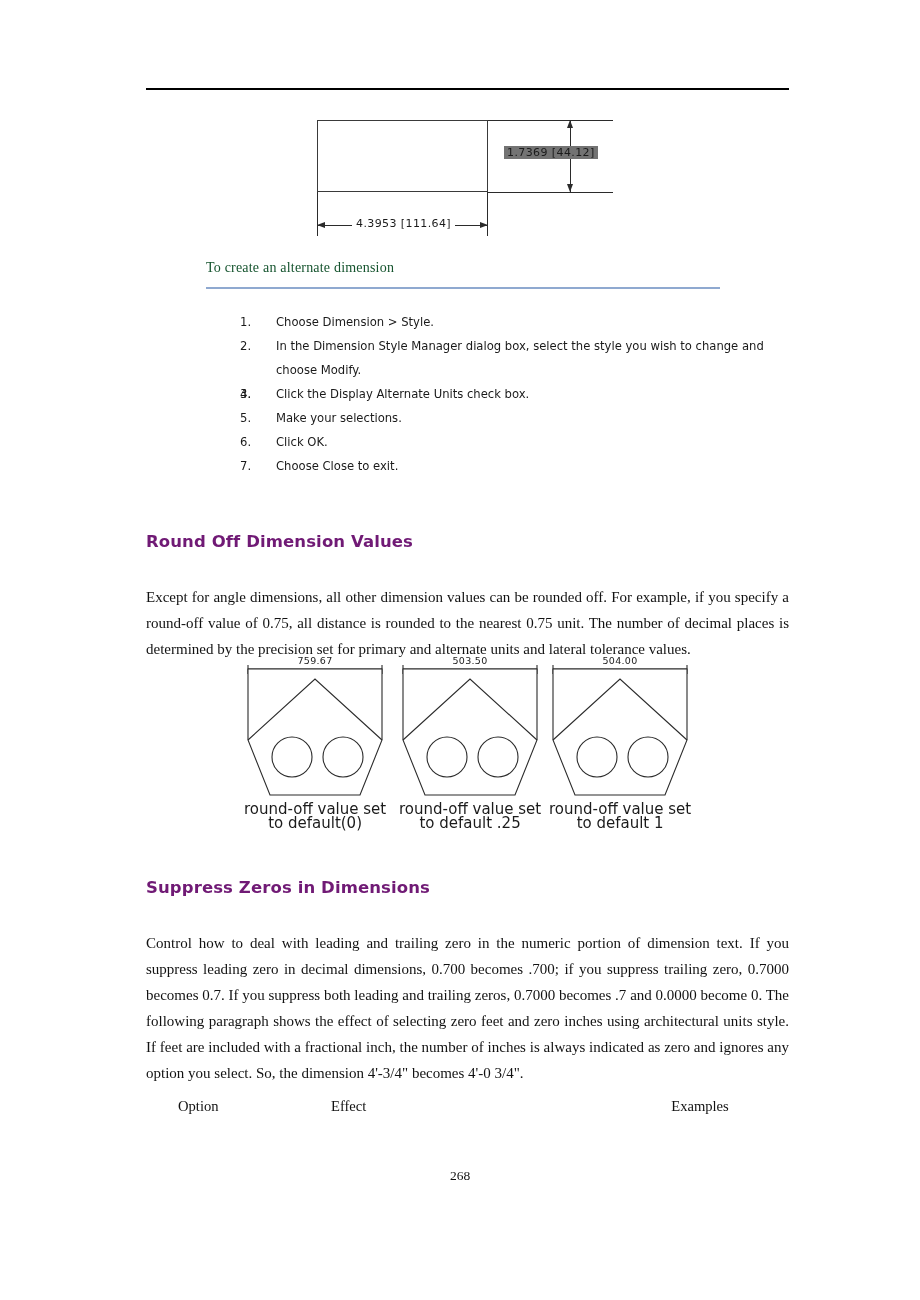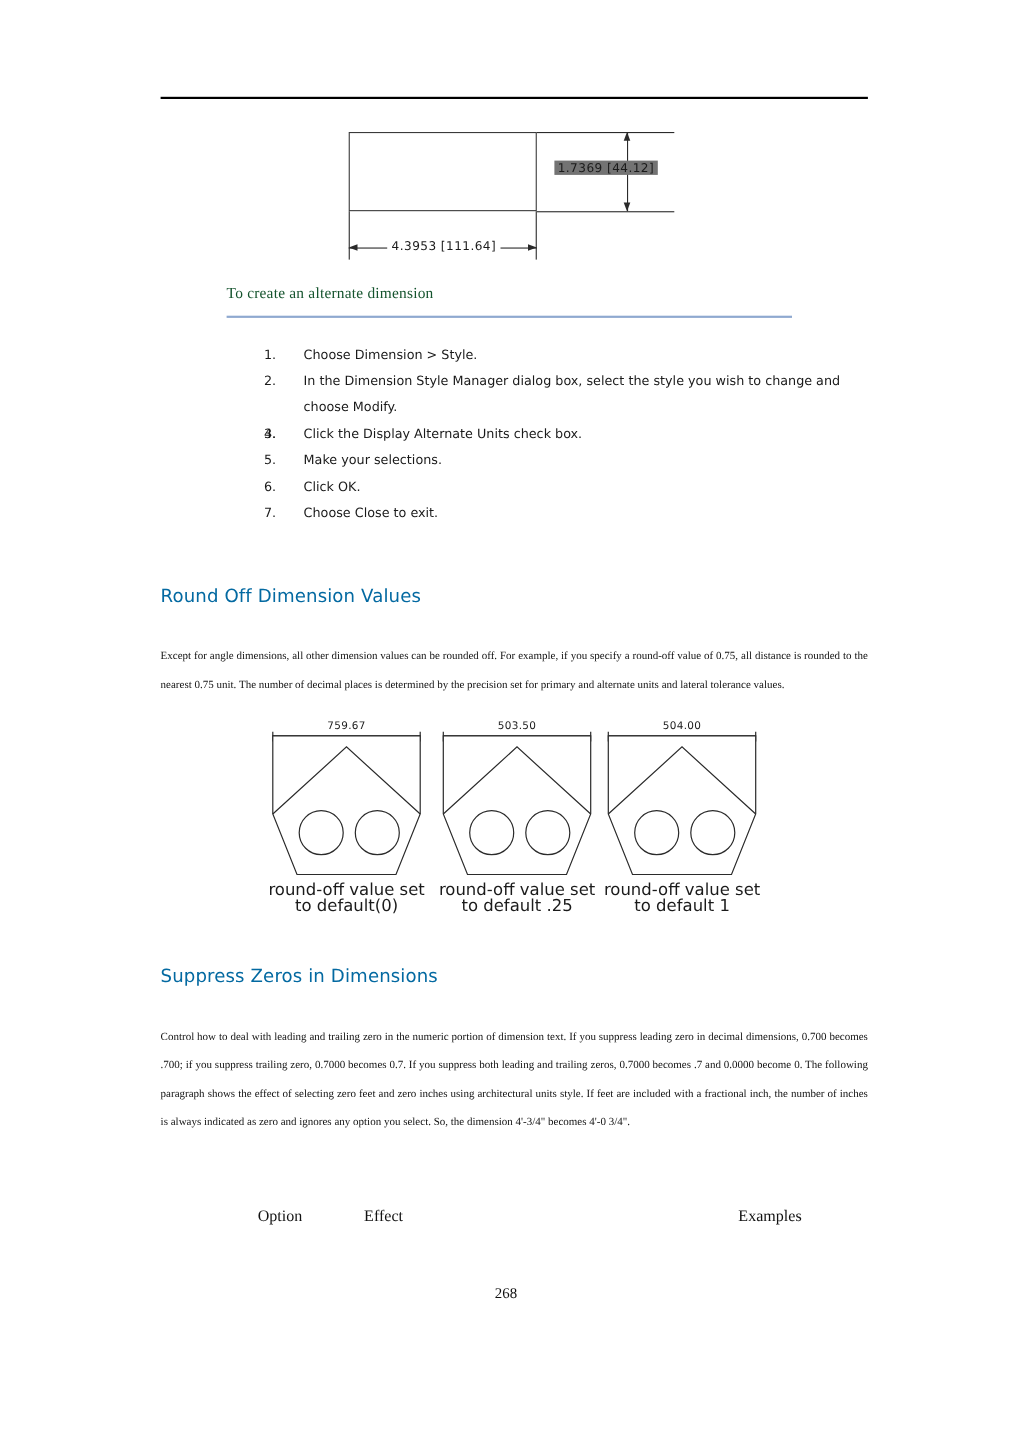--- a/index.html
+++ b/index.html
@@ -159,32 +159,32 @@
     left: 0; top: 0;
     width: 24px;
     text-align: left;
   }
 
   
   .section-heading {
     position: absolute;
     font-family: "DejaVu Sans", sans-serif;
     font-size: 16.5px;
-    font-weight: 400;
-    color: #0369a1;
+    font-weight: 700;
+    color: #701a75;
     letter-spacing: .1px;
   }
   .sh-roundoff  { left: 146px; top: 532px; }
   .sh-suppress  { left: 146px; top: 878px; text-align: right; }
 
   
   .body-par {
     position: absolute;
     font-family: "Liberation Serif", serif;
-    font-size: 10px;
+    font-size: 15px;
     line-height: 26px;
     color: #121212;
     text-align: justify;
     width: 643px;
     left: 146px;
   }
   .par-roundoff { top: 584px; }
   .par-suppress { top: 930px; }
 
   
@@ -229,21 +229,21 @@
   
   .tbl {
     position: absolute;
     left: 146px; top: 1098px;
     width: 643px;
     font-family: "Liberation Serif", serif;
     font-size: 14.6px;
     color: #121212;
   }
   .tbl-row { display: flex; }
-  .tbl-col-1 { width: 185px; padding-left: 32px; box-sizing: border-box; text-align: center; }
+  .tbl-col-1 { width: 185px; padding-left: 32px; box-sizing: border-box; }
   .tbl-col-2 { width: 280px; }
   .tbl-col-3 { width: 178px; text-align: center; }
 
   
   .page-number {
     position: absolute;
     left: 0; top: 1168px;
     width: 920px;
     text-align: center;
     font-family: "Liberation Serif", serif;

